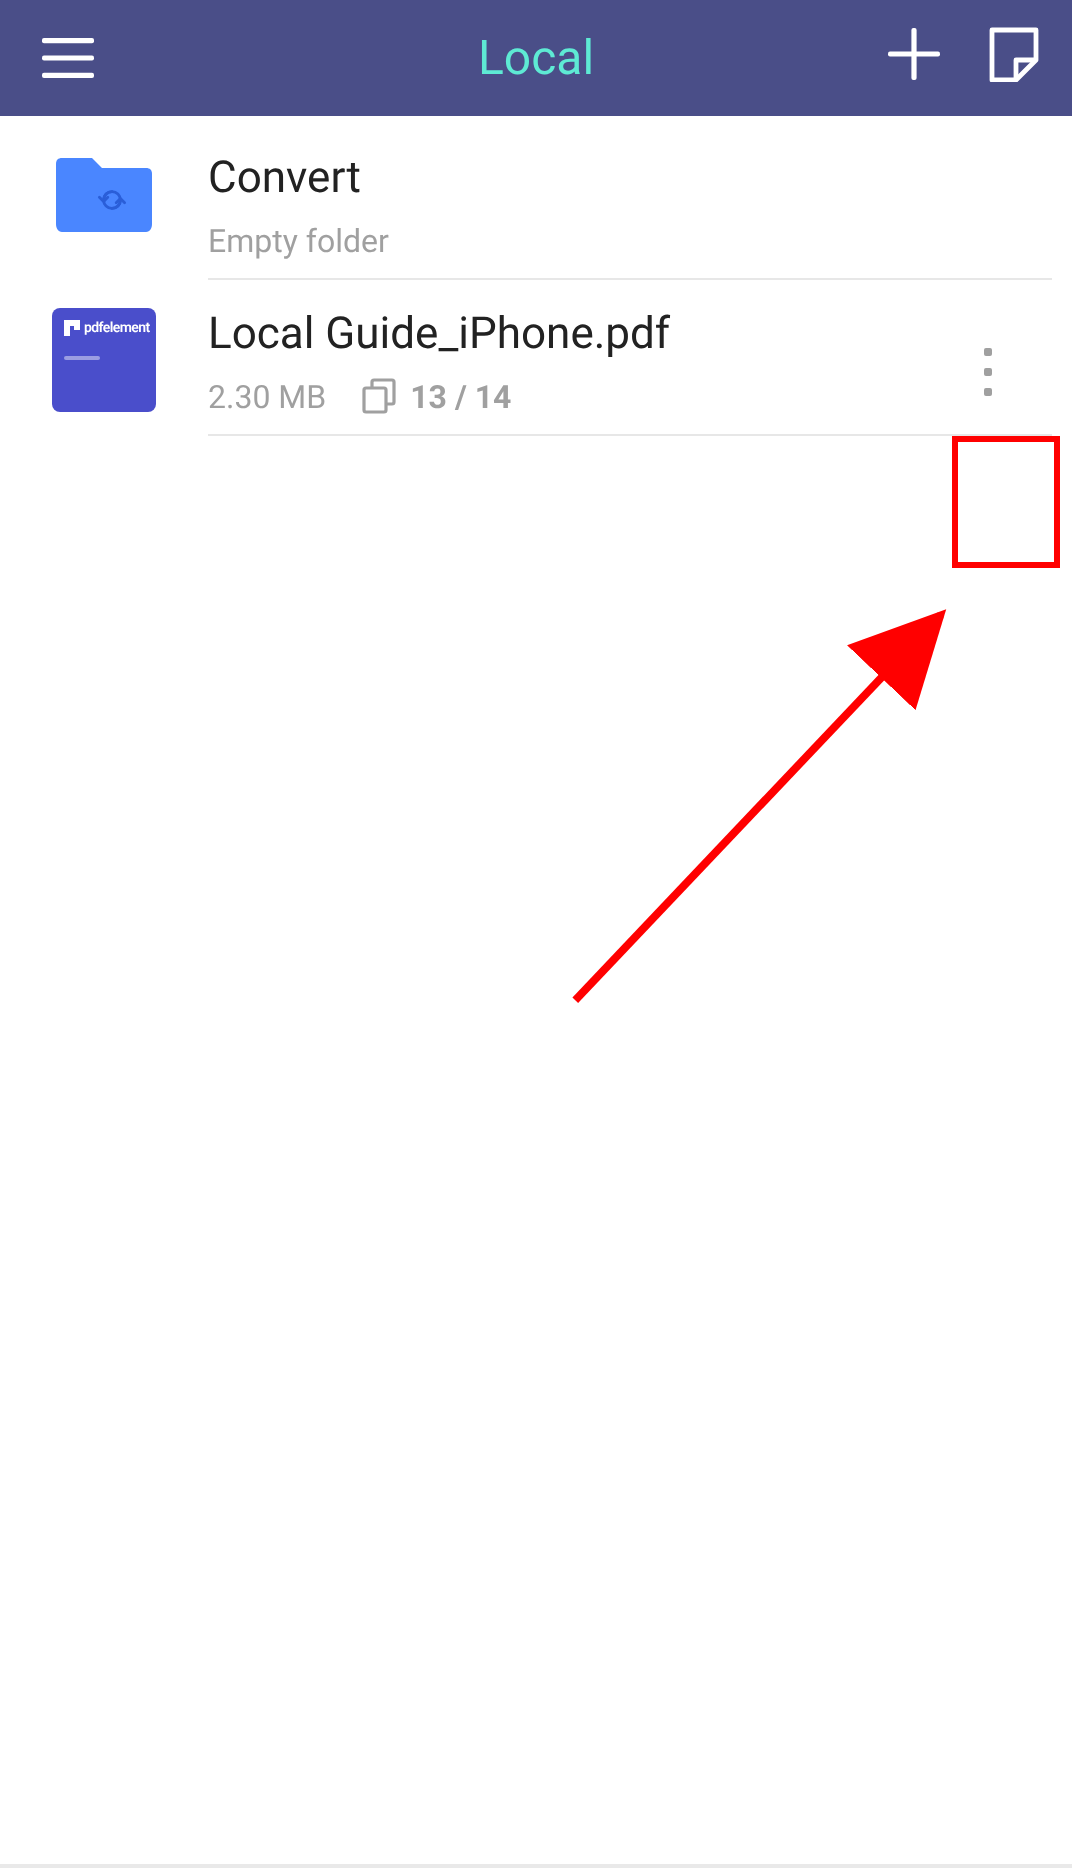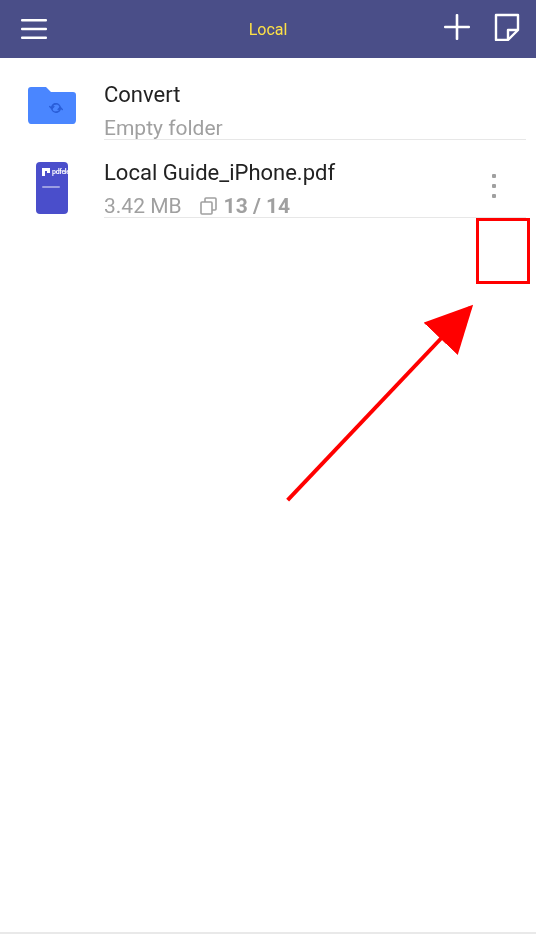--- a/index.html
+++ b/index.html
@@ -24,36 +24,36 @@
       height: 36px;
       display: flex;
       align-items: center;
       justify-content: center;
       cursor: pointer;
     }
     .title {
       position: absolute;
       left: 50%;
       transform: translateX(-50%);
-      color: #fde047;
-      font-size: 16px;
+      color: #5eead4;
+      font-size: 24px;
       font-weight: 400;
     }
     .header-right {
       margin-left: auto;
       display: flex;
       gap: 24px;
       align-items: center;
     }
     .list {
       padding-top: 4px;
     }
     .row {
       display: flex;
-      align-items: flex-end;
+      align-items: flex-start;
       padding: 14px 14px 0 24px;
       min-height: 78px;
       position: relative;
     }
     .row-sep {
       position: absolute;
       left: 104px;
       right: 10px;
       bottom: 0;
       height: 1px;
@@ -71,42 +71,42 @@
       flex: 1;
       padding-left: 24px;
       padding-top: 0;
     }
     .row-title {
       font-size: 22px;
       color: #222;
       line-height: 1.3;
     }
     .row-sub {
-      font-size: 21px;
+      font-size: 16px;
       color: #a0a0a0;
       margin-top: 6px;
       display: flex;
       align-items: center;
       gap: 18px;
     }
     .action-col {
       width: 56px;
       display: flex;
       align-items: center;
       justify-content: center;
       align-self: center;
     }
     .folder-icon {
       width: 52px;
       height: 42px;
       position: relative;
     }
     .folder-icon svg { width: 52px; height: 42px; }
     .pdf-thumb {
-      width: 32px;
+      width: 52px;
       height: 52px;
       background: #4a4ecb;
       border-radius: 4px;
       position: relative;
       display: flex;
       flex-direction: column;
       align-items: flex-start;
       padding: 6px 6px;
     }
     .pdf-thumb-logo {
@@ -234,21 +234,21 @@
             <rect x="5" y="0" width="3" height="5" fill="#fff"></rect>
           </svg>
           <span>pdfelement</span>
         </div>
         <div class="pdf-thumb-line"></div>
       </div>
     </div>
     <div class="text-col">
       <div class="row-title">Local Guide_iPhone.pdf</div>
       <div class="row-sub">
-        <span>3.42 MB</span>
+        <span>2.30 MB</span>
         <span class="pages-icon">
           <svg width="18" height="18" viewBox="0 0 18 18" style="margin-right:6px">
             <rect x="5" y="1" width="11" height="12" rx="1" fill="none" stroke="#a0a0a0" stroke-width="1.6"></rect>
             <rect x="1" y="5" width="11" height="12" rx="1" fill="#fff" stroke="#a0a0a0" stroke-width="1.6"></rect>
           </svg>
           <span>13 / 14</span>
         </span>
       </div>
     </div>
     <div class="action-col">

